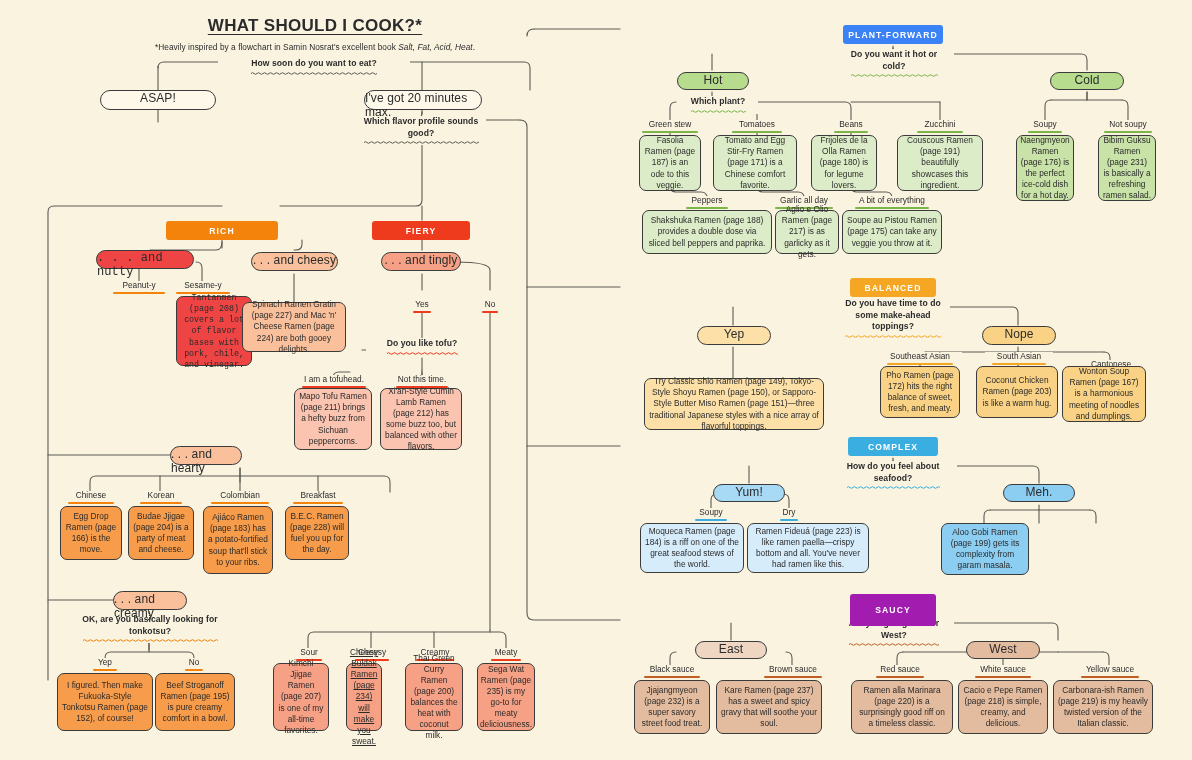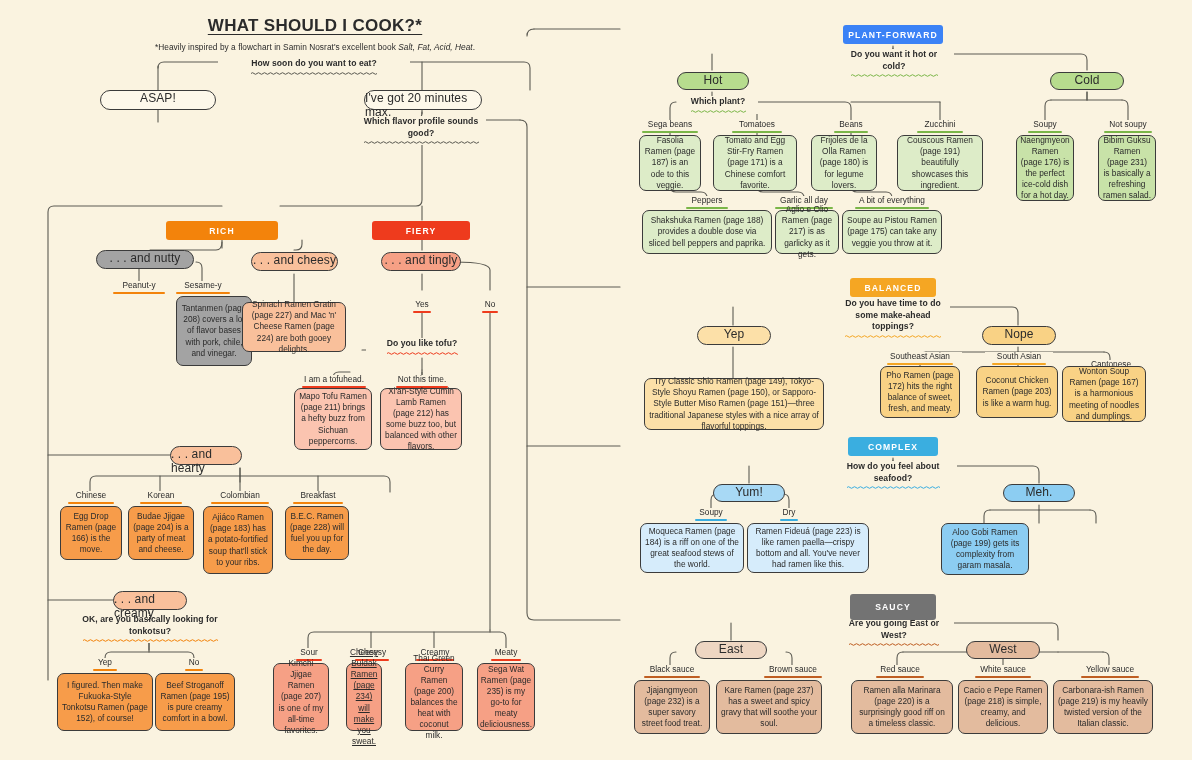--- a/index.html
+++ b/index.html
@@ -59,21 +59,21 @@
   
   .box {
     position:absolute; display:flex; align-items:center; justify-content:center;
     text-align:center; font-size:8.3px; line-height:1.34;
     border-radius:7px; border:1.1px solid #3b3b3b;
     padding:4px 4px; z-index:5;
   }
 
   
   .t-plain { background:#fdf8ea; }
-  .t-peach-l { background:#a3a3a3; }
+  .t-peach-l { background:#ef4444;font-family:Liberation Mono, monospace; }
   .t-peach-d { background:#f9c09b; }
   .t-orange  { background:#f79c4a; }
   .t-salmon  { background:#f6a085; }
   .t-salmon-l{ background:#fbc4b0; }
   .t-green-l { background:#ddecc8; }
   .t-green-m { background:#c8e2a8; }
   .t-green-d { background:#b7dc8e; }
   .t-yellow-l{ background:#fce0a8; }
   .t-yellow-mm{ background:#f9d285; }
   .t-blue-l  { background:#d6ecfb; }
@@ -433,21 +433,21 @@
   <div class="q" style="left:678px;top:96px;width:80px;">
     <span>Which plant?</span>
     <span class="sq" style="height: 5px;">
         <svg width="55" height="5" viewBox="0 0 55 5" style="display: block; margin: 0px auto;">
           <path d="M0,2.5 q1.5,-1.6 3,0 q1.5,1.6 3,0 q1.5,-1.6 3,0 q1.5,1.6 3,0 q1.5,-1.6 3,0 q1.5,1.6 3,0 q1.5,-1.6 3,0 q1.5,1.6 3,0 q1.5,-1.6 3,0 q1.5,1.6 3,0 q1.5,-1.6 3,0 q1.5,1.6 3,0 q1.5,-1.6 3,0 q1.5,1.6 3,0 q1.5,-1.6 3,0 q1.5,1.6 3,0 q1.5,-1.6 3,0 q1.5,1.6 3,0 q1.5,-1.6 3,0 q1.5,1.6 3,0" fill="none" stroke-width="1" stroke="#7ab648"></path>
         </svg>
       </span>
   </div>
 
   <div class="a" style="left:634px;top:120px;width:72px;">
-    <span>Sega beans</span>
+    <span>Green stew</span>
     <span class="ul" style="background:#7ab648;width:56px;"></span>
   </div>
   <div class="box t-green-l" style="left:639px;top:135px;width:62px;height:56px;">
     <span>Fasolia Ramen (page 187) is an ode to this veggie.</span>
   </div>
   <div class="a" style="left:727px;top:120px;width:60px;">
     <span>Tomatoes</span>
     <span class="ul" style="background:#7ab648;width:50px;"></span>
   </div>
   <div class="box t-green-l" style="left:713px;top:135px;width:84px;height:56px;">
@@ -582,21 +582,21 @@
     <span>Ramen Fideuá (page 223) is like ramen paella—crispy bottom and all. You've never had ramen like this.</span>
   </div>
 
   <div class="pill t-blue-d" style="left:1003px;top:484px;width:72px;height:18px;">
     <span>Meh.</span>
   </div>
   <div class="box t-blue-d" style="left:941px;top:523px;width:88px;height:52px;">
     <span>Aloo Gobi Ramen (page 199) gets its complexity from garam masala.</span>
   </div>
 
-  <div class="banner" style="left:850px;top:594px;width:86px;height:26px;background:#737373;">
+  <div class="banner" style="left:850px;top:594px;width:86px;height:32px;background:#a21caf;">
     <span>SAUCY</span>
   </div>
   <div class="q" style="left:834px;top:618px;width:120px;">
     <span>Are you going East or West?</span>
     <span class="sq" style="height: 5px;">
         <svg width="90" height="5" viewBox="0 0 90 5" style="display: block; margin: 0px auto;">
           <path d="M0,2.5 q1.5,-1.6 3,0 q1.5,1.6 3,0 q1.5,-1.6 3,0 q1.5,1.6 3,0 q1.5,-1.6 3,0 q1.5,1.6 3,0 q1.5,-1.6 3,0 q1.5,1.6 3,0 q1.5,-1.6 3,0 q1.5,1.6 3,0 q1.5,-1.6 3,0 q1.5,1.6 3,0 q1.5,-1.6 3,0 q1.5,1.6 3,0 q1.5,-1.6 3,0 q1.5,1.6 3,0 q1.5,-1.6 3,0 q1.5,1.6 3,0 q1.5,-1.6 3,0 q1.5,1.6 3,0 q1.5,-1.6 3,0 q1.5,1.6 3,0 q1.5,-1.6 3,0 q1.5,1.6 3,0 q1.5,-1.6 3,0 q1.5,1.6 3,0 q1.5,-1.6 3,0 q1.5,1.6 3,0 q1.5,-1.6 3,0 q1.5,1.6 3,0" fill="none" stroke-width="1" stroke="#bf5e22"></path>
         </svg>
       </span>
   </div>

